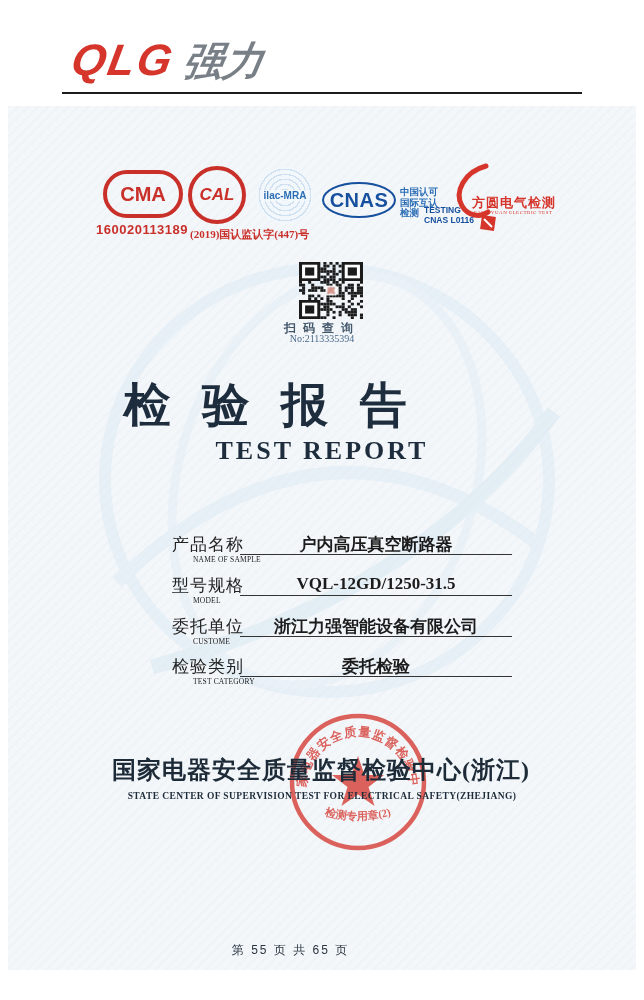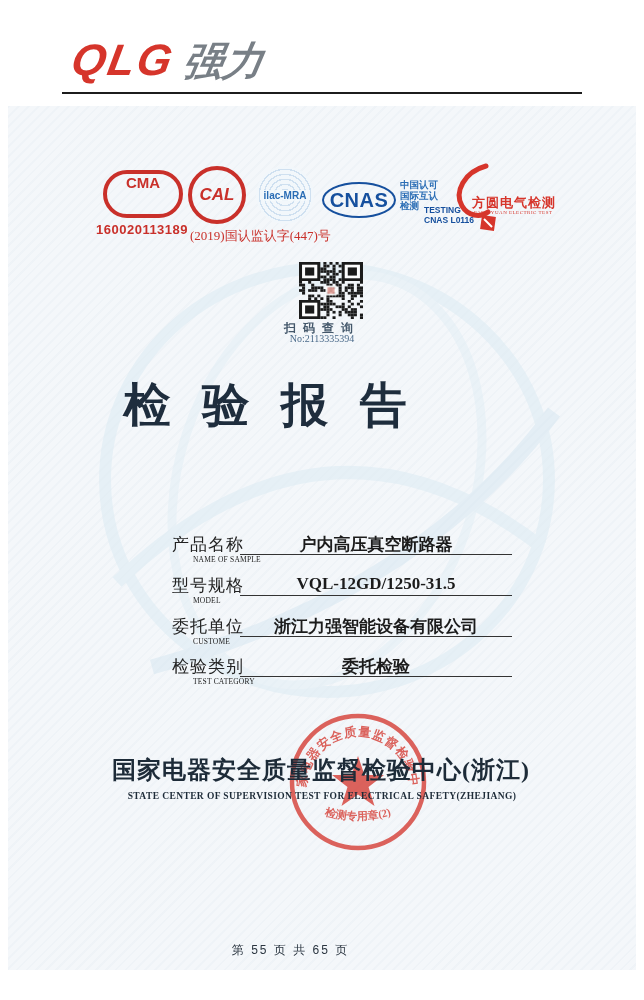--- a/index.html
+++ b/index.html
@@ -9,39 +9,39 @@
         background:#f4f7fa;
         background-image:repeating-linear-gradient(135deg, rgba(170,195,215,0.07) 0 2px, transparent 2px 7px);}
   
   .logo{position:absolute;left:72px;top:34px;transform:skewX(-10deg);white-space:nowrap;}
   .logo .en{font-family:"Liberation Sans",sans-serif;font-weight:800;font-style:italic;
             font-size:44px;color:#d6352b;letter-spacing:2px;}
   .logo .cn{font-family:"Liberation Sans",sans-serif;font-weight:800;font-style:italic;
             font-size:40px;color:#787f86;margin-left:10px;}
   .hr{position:absolute;left:62px;top:92px;width:520px;height:2px;background:#1c1c1c;}
   .cma-box{position:absolute;left:103px;top:170px;width:72px;height:40px;border:4px solid #c9302a;
-           border-radius:24px;display:flex;align-items:flex-start;justify-content:center;
-           font-family:"Liberation Sans",sans-serif;font-weight:800;font-size:15px;color:#c9302a;}
+           border-radius:24px;display:flex;align-items:center;justify-content:center;
+           font-family:"Liberation Sans",sans-serif;font-weight:800;font-size:20px;color:#c9302a;}
   .cma-num{position:absolute;left:96px;top:222px;font-family:"Liberation Sans",sans-serif;
            font-weight:800;font-size:13px;color:#c9302a;letter-spacing:0.5px;}
-  .cma-approval{position:absolute;left:190px;top:227px;font-size:13px;color:#c9302a;font-weight:400;}
+  .cma-approval{position:absolute;left:190px;top:227px;font-size:11px;color:#c9302a;font-weight:700;}
   .cal-box{position:absolute;left:188px;top:166px;width:50px;height:50px;border:4px solid #c9302a;
            border-radius:50%;display:flex;align-items:center;justify-content:center;
            font-family:"Liberation Sans",sans-serif;font-weight:800;font-style:italic;
            font-size:17px;color:#c9302a;}
   .ilac-box{position:absolute;left:256px;top:166px;width:58px;height:58px;border-radius:50%;
             background:repeating-radial-gradient(circle at 50% 50%, #cfe0f0 0 1.5px, #f2f7fb 1.5px 5px);
             display:flex;align-items:center;justify-content:center;}
   .ilac-label{font-family:"Liberation Sans",sans-serif;font-weight:800;font-size:10px;color:#2a6db5;
               background:rgba(245,250,253,0.8);padding:0 1px;}
   .cnas-box{position:absolute;left:322px;top:182px;width:70px;height:32px;border:2px solid #16509e;
             border-radius:50%;display:flex;align-items:center;justify-content:center;
             font-family:"Liberation Sans",sans-serif;font-weight:800;font-size:20px;color:#16509e;
             letter-spacing:0.5px;}
-  .cnas-cn{position:absolute;left:400px;top:180px;font-size:9.5px;font-weight:700;color:#2a6db5;
+  .cnas-cn{position:absolute;left:400px;top:187px;font-size:9.5px;font-weight:700;color:#2a6db5;
            line-height:10.5px;font-family:"Liberation Sans",sans-serif;}
   .cnas-testing{position:absolute;left:400px;top:206px;font-family:Liberation Sans, sans-serif;
                 font-weight:800;font-size:8.5px;color:#16509e;line-height:9.5px;margin-left:24px;}
   .fy-swoosh{position:absolute;left:448px;top:162px;}
   .fy-label{position:absolute;left:472px;top:194px;font-size:13px;font-weight:700;color:#d6352b;
             letter-spacing:1px;}
   .fy-sub{position:absolute;left:474px;top:210px;font-size:5px;color:#d6352b;letter-spacing:0.5px;}
   
   .qr{position:absolute;left:299px;top:262px;width:64px;height:57px;}
   .qr-caption{position:absolute;left:0;top:320px;width:644px;text-align:center;font-size:12px;
@@ -283,20 +283,21 @@
         <rect x="0" y="42" width="21" height="21" fill="#1b1b1b"></rect>
         <rect x="3" y="45" width="15" height="15" fill="#fdfdfd"></rect>
         <rect x="6" y="48" width="9" height="9" fill="#1b1b1b"></rect>
         <rect x="26" y="26" width="11" height="11" fill="#fff" opacity="0.85"></rect>
         <rect x="28" y="28" width="7" height="7" fill="#c0392b" opacity="0.45"></rect>
       </svg></div>
   <div class="qr-caption">扫码查询</div>
   <div class="qr-number">No:2113335394</div>
 
   <div class="title-cn">检 验 报 告</div>
+  <div class="title-en">TEST REPORT</div>
 
   <div class="field" style="top:533px">
     <span class="f-label">产品名称</span>
     <span class="f-line"></span>
     <span class="f-value">户内高压真空断路器</span>
     <span class="f-sub">NAME OF SAMPLE</span>
   </div>
   <div class="field" style="top:574px">
     <span class="f-label">型号规格</span>
     <span class="f-line"></span>

